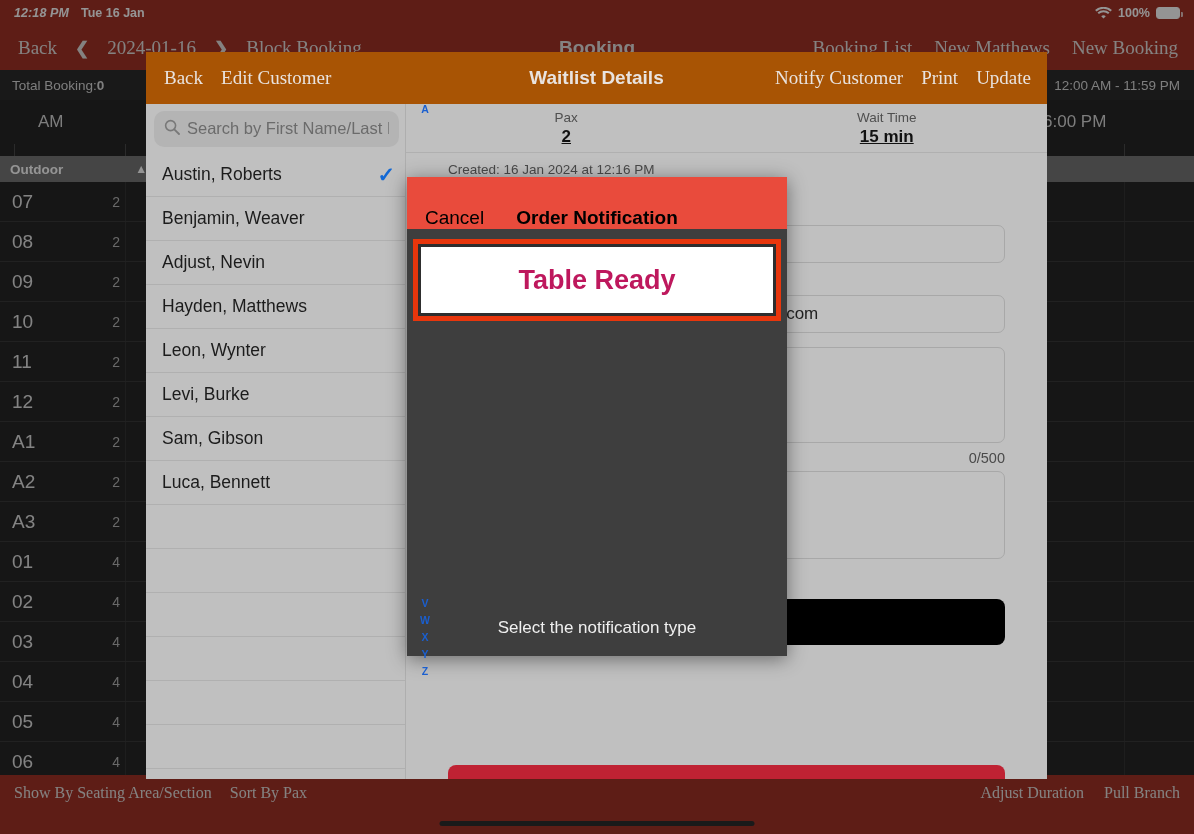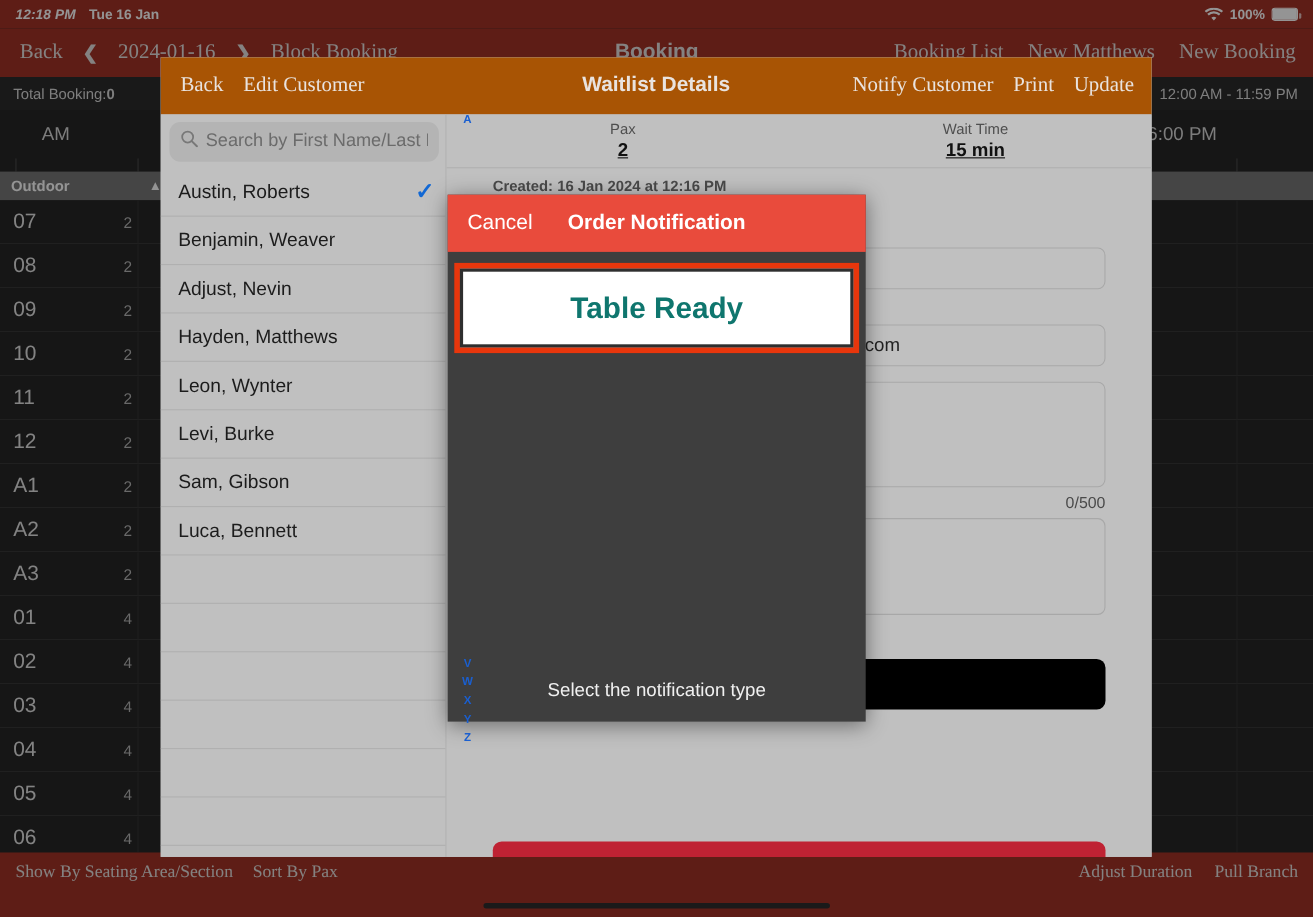--- a/index.html
+++ b/index.html
@@ -148,21 +148,21 @@
 
   
   .right-col { flex: 1; background: #c0c0c0; position: relative; }
   .paxrow {
     height: 49px; display: flex; align-items: center;
     border-bottom: 1px solid #b0b0b0;
   }
   .pax-cell { flex: 1; text-align: center; }
   .pax-lbl { font-size: 13.5px; color: #4f4f4f; line-height: 17px; }
   .pax-val { font-size: 17px; color: #111; font-weight: bold; text-decoration: underline; line-height: 22px; cursor: pointer; }
-  .created { font-size: 13.5px; color: #4a4a4a; padding: 9px 0 0 42px; font-weight: bold; }
+  .created { font-size: 13.5px; color: #4a4a4a; padding: 9px 0 0 42px; }
 
   .form { padding: 16px 42px 0 42px; }
   .f-label { font-size: 13.5px; color: #474747; margin: 12px 0 5px 0; }
   .f-input {
     height: 38px; border: 1px solid #a8a8a8; border-radius: 7px;
     background: transparent; display: flex; align-items: center; justify-content: center;
     font-size: 17px; color: #222; cursor: text;
   }
   .f-area {
     height: 96px; border: 1px solid #a8a8a8; border-radius: 7px; background: transparent; cursor: text;
@@ -184,31 +184,31 @@
     font-size: 17px; font-weight: bold; cursor: pointer;
   }
 
   
   .popup {
     position: absolute; left: 407px; top: 177px;
     width: 380px; height: 479px; background: #3e3e3e;
     box-shadow: 0 3px 18px rgba(0,0,0,.45);
   }
   .popup-head {
-    height: 52px; background: #e94b3c; color: #ffffff;
-    display: flex; align-items: center; position: relative;
+    height: 52px; background: #e94b3c; color: #000000;
+    display: flex; align-items: flex-end; position: relative;
   }
   .pp-cancel { margin-left: 18px; font-size: 19px; cursor: pointer; }
   .pp-title {
     position: absolute; left: 0; right: 0; text-align: center;
     font-size: 19px; font-weight: bold; pointer-events: none;
   }
   .pp-options { padding: 10px 8px 0 8px; }
   .opt {
-    height: 72px; background: #fff; color: #0f766e;
+    height: 72px; background: #fff; color: #be185d;
     display: flex; align-items: center; justify-content: center;
     font-size: 27px; font-weight: bold; cursor: pointer;
     border: 3px solid #2e2e2e;
     outline: 5px solid #e8360c; outline-offset: 0px;
     margin: 5px 3px;
   }
   .pp-foot {
     position: absolute; left: 0; right: 0; bottom: 0; height: 56px;
     display: flex; align-items: center; justify-content: center;
     color: #f0f0f0; font-size: 17px;

